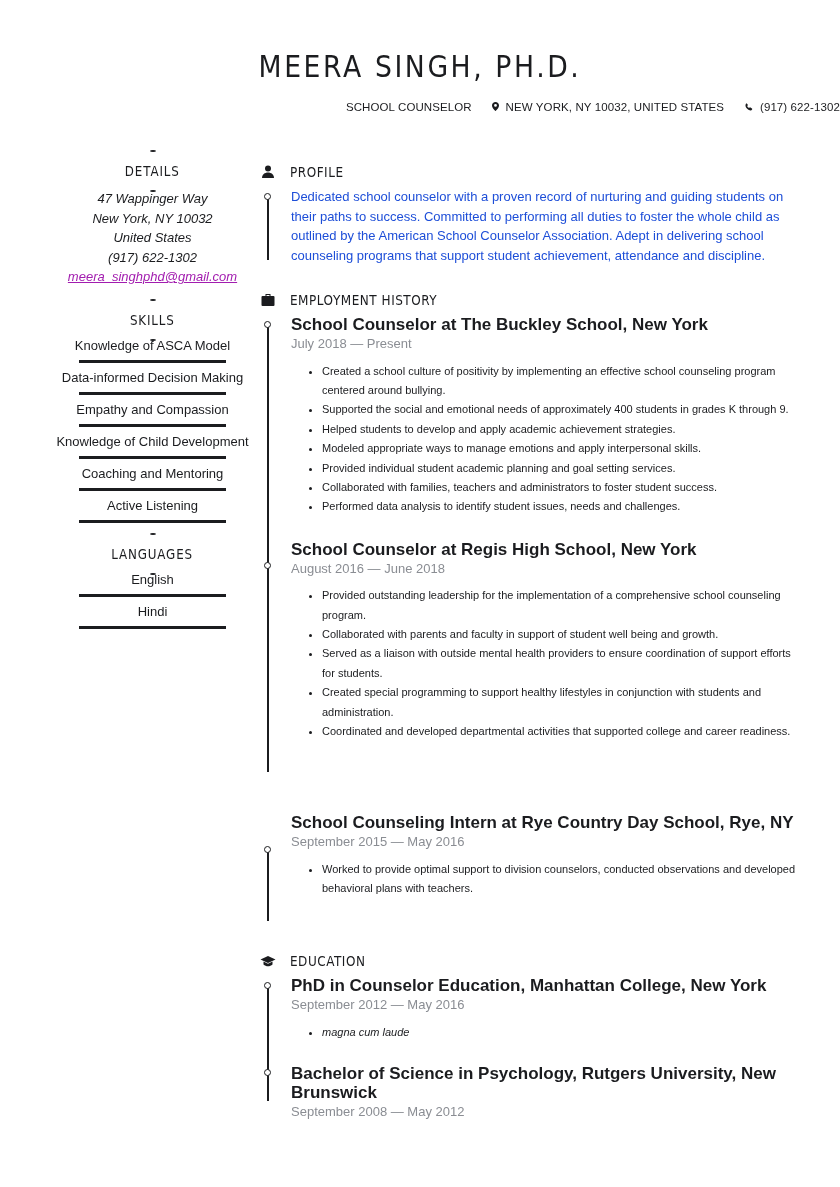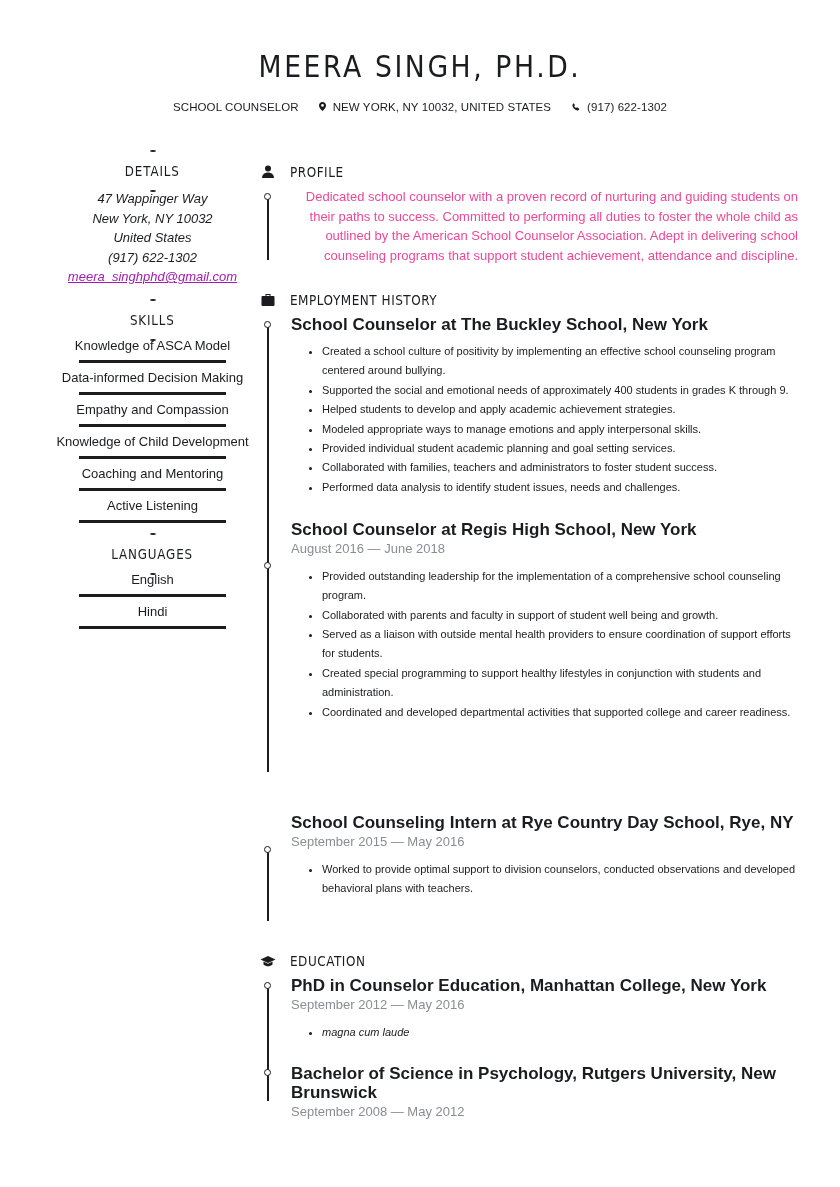--- a/index.html
+++ b/index.html
@@ -4,21 +4,21 @@
 <style>
   html, body { margin: 0; padding: 0; background: #ffffff; }
   body { width: 840px; height: 1187px; position: relative; overflow: hidden;
          font-family: "Liberation Sans", sans-serif; color: #1b1c1f; }
   .page { position: absolute; left: 0; top: 0; width: 840px; height: 1187px; }
 
   
   .name { position: absolute; left: 0; width: 840px; top: 48px; text-align: center;
           font-family: "DejaVu Sans", sans-serif; font-size: 31px; letter-spacing: 3px;
           font-weight: normal; color: #1b1c1f; transform: scaleX(0.86); transform-origin: center; }
-  .contact-line { position: absolute; left: 0; width: 840px; top: 100px; text-align: center;
+  .contact-line { position: absolute; left: 0; width: 840px; top: 100px; text-align: right;
           font-size: 11.5px; color: #1b1c1f; letter-spacing: 0.1px; }
   .contact-line span { display: inline-block; vertical-align: middle; }
   .contact-line .gap { width: 14px; }
   .ic-pin { width: 7px; height: 9px; margin-right: 3px; }
   .ic-phone { width: 8px; height: 8px; margin-right: 4px; }
 
   
   .left { position: absolute; left: 50px; width: 205px; top: 160px; text-align: center; }
   .side-heading { font-family: "DejaVu Sans", sans-serif; font-size: 14px; letter-spacing: 1px;
           color: #1b1c1f; height: 22px; line-height: 22px; display: flex; justify-content: center;
@@ -36,21 +36,21 @@
   .right { position: absolute; left: 258px; width: 540px; top: 160px; }
   .section { position: relative; }
   .sec-head { position: relative; height: 24px; line-height: 24px; }
   .sec-icon { position: absolute; left: 2px; top: 5px; width: 16px; height: 14px; }
   .sec-title { position: absolute; left: 32px; top: 0; font-family: "DejaVu Sans", sans-serif;
           font-size: 14px; letter-spacing: 0.6px; transform: scaleX(0.86); transform-origin: left center;
           white-space: nowrap; }
   .timeline { position: absolute; left: 9px; width: 2px; background: #1b1c1f; }
   .node { position: absolute; left: 6px; width: 5px; height: 5px; border: 1.5px solid #1b1c1f;
           border-radius: 50%; background: #fff; }
-  .body-text { margin-left: 33px; font-size: 13px; line-height: 19.5px; color: #ec4899; text-align: right; }
+  .body-text { margin-left: 33px; font-size: 13px; line-height: 19.5px; color: #1d4ed8; }
   .entry-title { margin-left: 33px; font-size: 17px; font-weight: bold; line-height: 19px; color: #1b1c1f; }
   .entry-date { margin-left: 33px; font-size: 13px; line-height: 19.5px; color: #8a8d93; }
   ul.bul { margin: 8px 0 0 0; padding: 0 0 0 64px; list-style: none; }
   ul.bul li { position: relative; font-size: 11px; line-height: 19.4px; }
   ul.bul li::before { content: ""; position: absolute; left: -13px; top: 9px; width: 3px; height: 3px;
           background: #1b1c1f; border-radius: 50%; }
   .ital { font-style: italic; }
 </style>
 </head>
 <body>
@@ -164,20 +164,21 @@
               <rect x="1.5" y="3" width="13" height="10" rx="1" fill="#1b1c1f"></rect>
             </svg>
         </span>
         <span class="sec-title">EMPLOYMENT HISTORY</span>
       </div>
       <div class="timeline" style="top:38px;height:446px;"></div>
 
       <div class="node" style="top:33px;"></div>
       <div style="margin-top:3px;">
         <div class="entry-title">School Counselor at The Buckley School, New York</div>
+        <div class="entry-date">July 2018 — Present</div>
         <ul class="bul">
           <li>Created a school culture of positivity by implementing an effective school counseling program centered around bullying.</li>
           <li>Supported the social and emotional needs of approximately 400 students in grades K through 9.</li>
           <li>Helped students to develop and apply academic achievement strategies.</li>
           <li>Modeled appropriate ways to manage emotions and apply interpersonal skills.</li>
           <li>Provided individual student academic planning and goal setting services.</li>
           <li>Collaborated with families, teachers and administrators to foster student success.</li>
           <li>Performed data analysis to identify student issues, needs and challenges.</li>
         </ul>
       </div>

